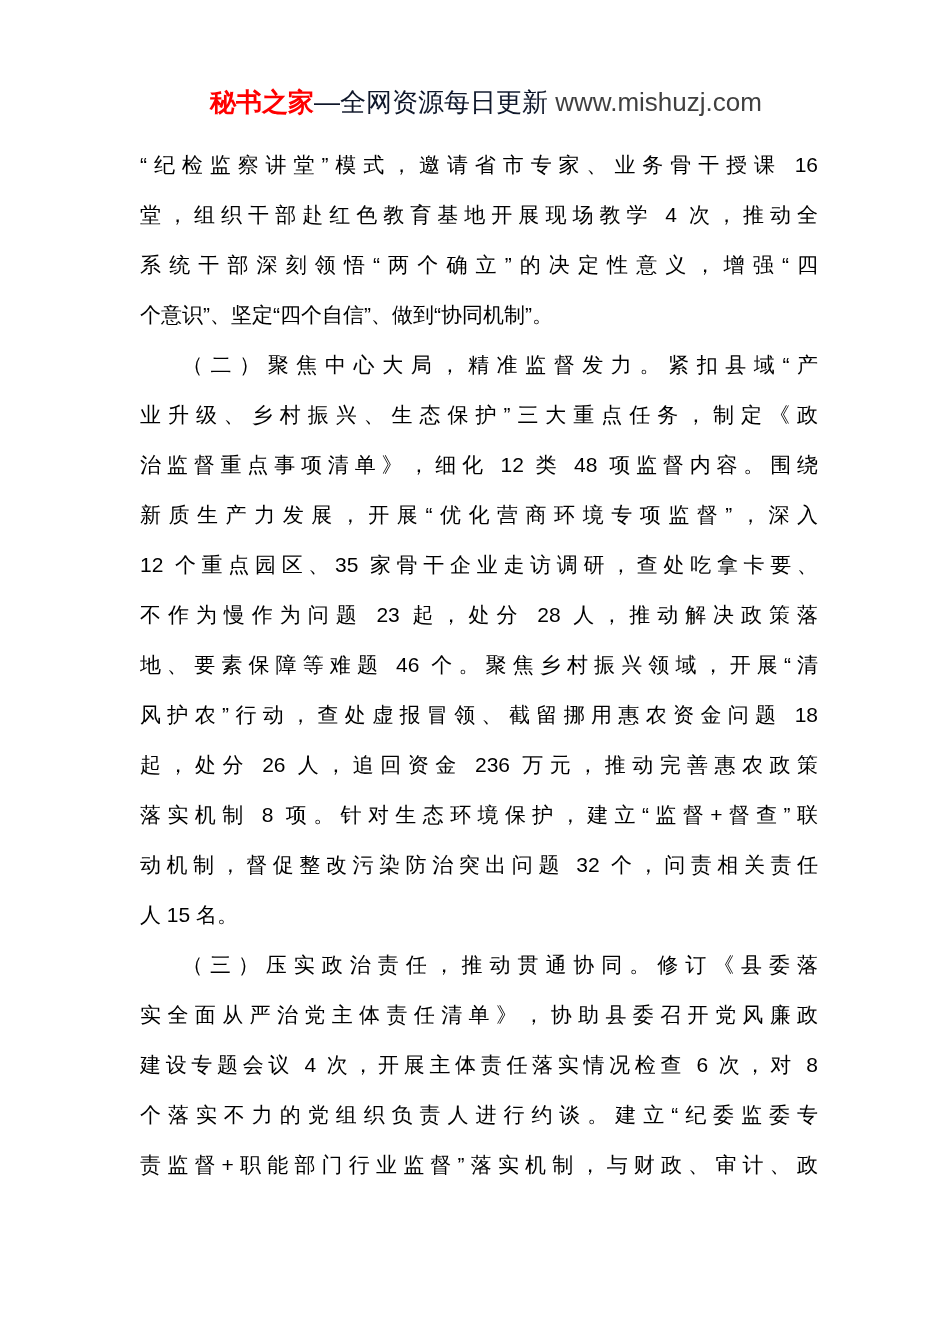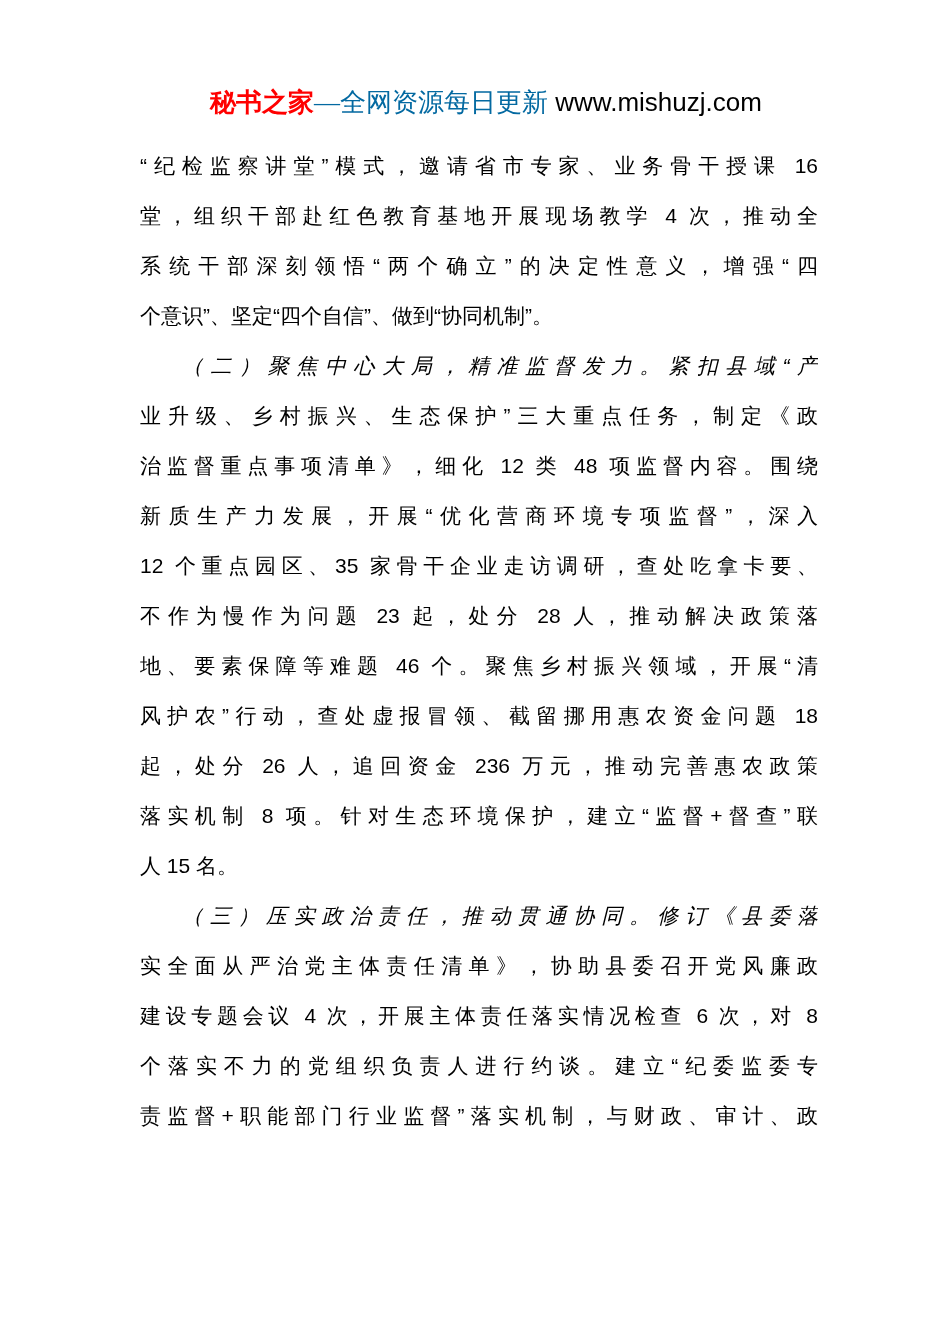--- a/index.html
+++ b/index.html
@@ -26,45 +26,43 @@
     text-align: center;
     font-size: 26px;
     white-space: nowrap;
   }
   .header .brand {
     color: #ff0000;
     font-weight: bold;
     margin-left: 22px;
   }
   .header .tagline {
-    color: #0369a1;
-    font-family: Liberation Serif, serif;
+    color: #0f172a;
   }
   .header .url {
-    color: #000000;
+    color: #404040;
   }
   .content {
     margin: 20px 132px 0 140px;
     font-size: 21px;
     line-height: 50px;
   }
   .ln {
     text-align: justify;
     text-align-last: justify;
     white-space: nowrap;
     overflow: hidden;
     height: 50px;
   }
   .ln.end {
     text-align: left;
     text-align-last: left;
   }
   .ln.indent {
     text-indent: 2em;
-    font-style: italic;
   }
 </style>
 </head>
 <body>
 
 <div class="page">
 
   <div class="header"><span class="brand">秘书之家</span><span class="tagline">—全网资源每日更新</span>
     <span class="url">www.mishuzj.com</span>
   </div>
@@ -82,20 +80,21 @@
       <div class="ln indent">（二）聚焦中心大局，精准监督发力。紧扣县域“产</div>
       <div class="ln">业升级、乡村振兴、生态保护”三大重点任务，制定《政</div>
       <div class="ln">治监督重点事项清单》，细化 12 类 48 项监督内容。围绕</div>
       <div class="ln">新质生产力发展，开展“优化营商环境专项监督”，深入</div>
       <div class="ln">12 个重点园区、35 家骨干企业走访调研，查处吃拿卡要、</div>
       <div class="ln">不作为慢作为问题 23 起，处分 28 人，推动解决政策落</div>
       <div class="ln">地、要素保障等难题 46 个。聚焦乡村振兴领域，开展“清</div>
       <div class="ln">风护农”行动，查处虚报冒领、截留挪用惠农资金问题 18</div>
       <div class="ln">起，处分 26 人，追回资金 236 万元，推动完善惠农政策</div>
       <div class="ln">落实机制 8 项。针对生态环境保护，建立“监督+督查”联</div>
+      <div class="ln">动机制，督促整改污染防治突出问题 32 个，问责相关责任</div>
       <div class="ln end">人 15 名。</div>
     </div>
 
     <div class="para">
       <div class="ln indent">（三）压实政治责任，推动贯通协同。修订《县委落</div>
       <div class="ln">实全面从严治党主体责任清单》，协助县委召开党风廉政</div>
       <div class="ln">建设专题会议 4 次，开展主体责任落实情况检查 6 次，对 8</div>
       <div class="ln">个落实不力的党组织负责人进行约谈。建立“纪委监委专</div>
       <div class="ln">责监督+职能部门行业监督”落实机制，与财政、审计、政</div>
     </div>

